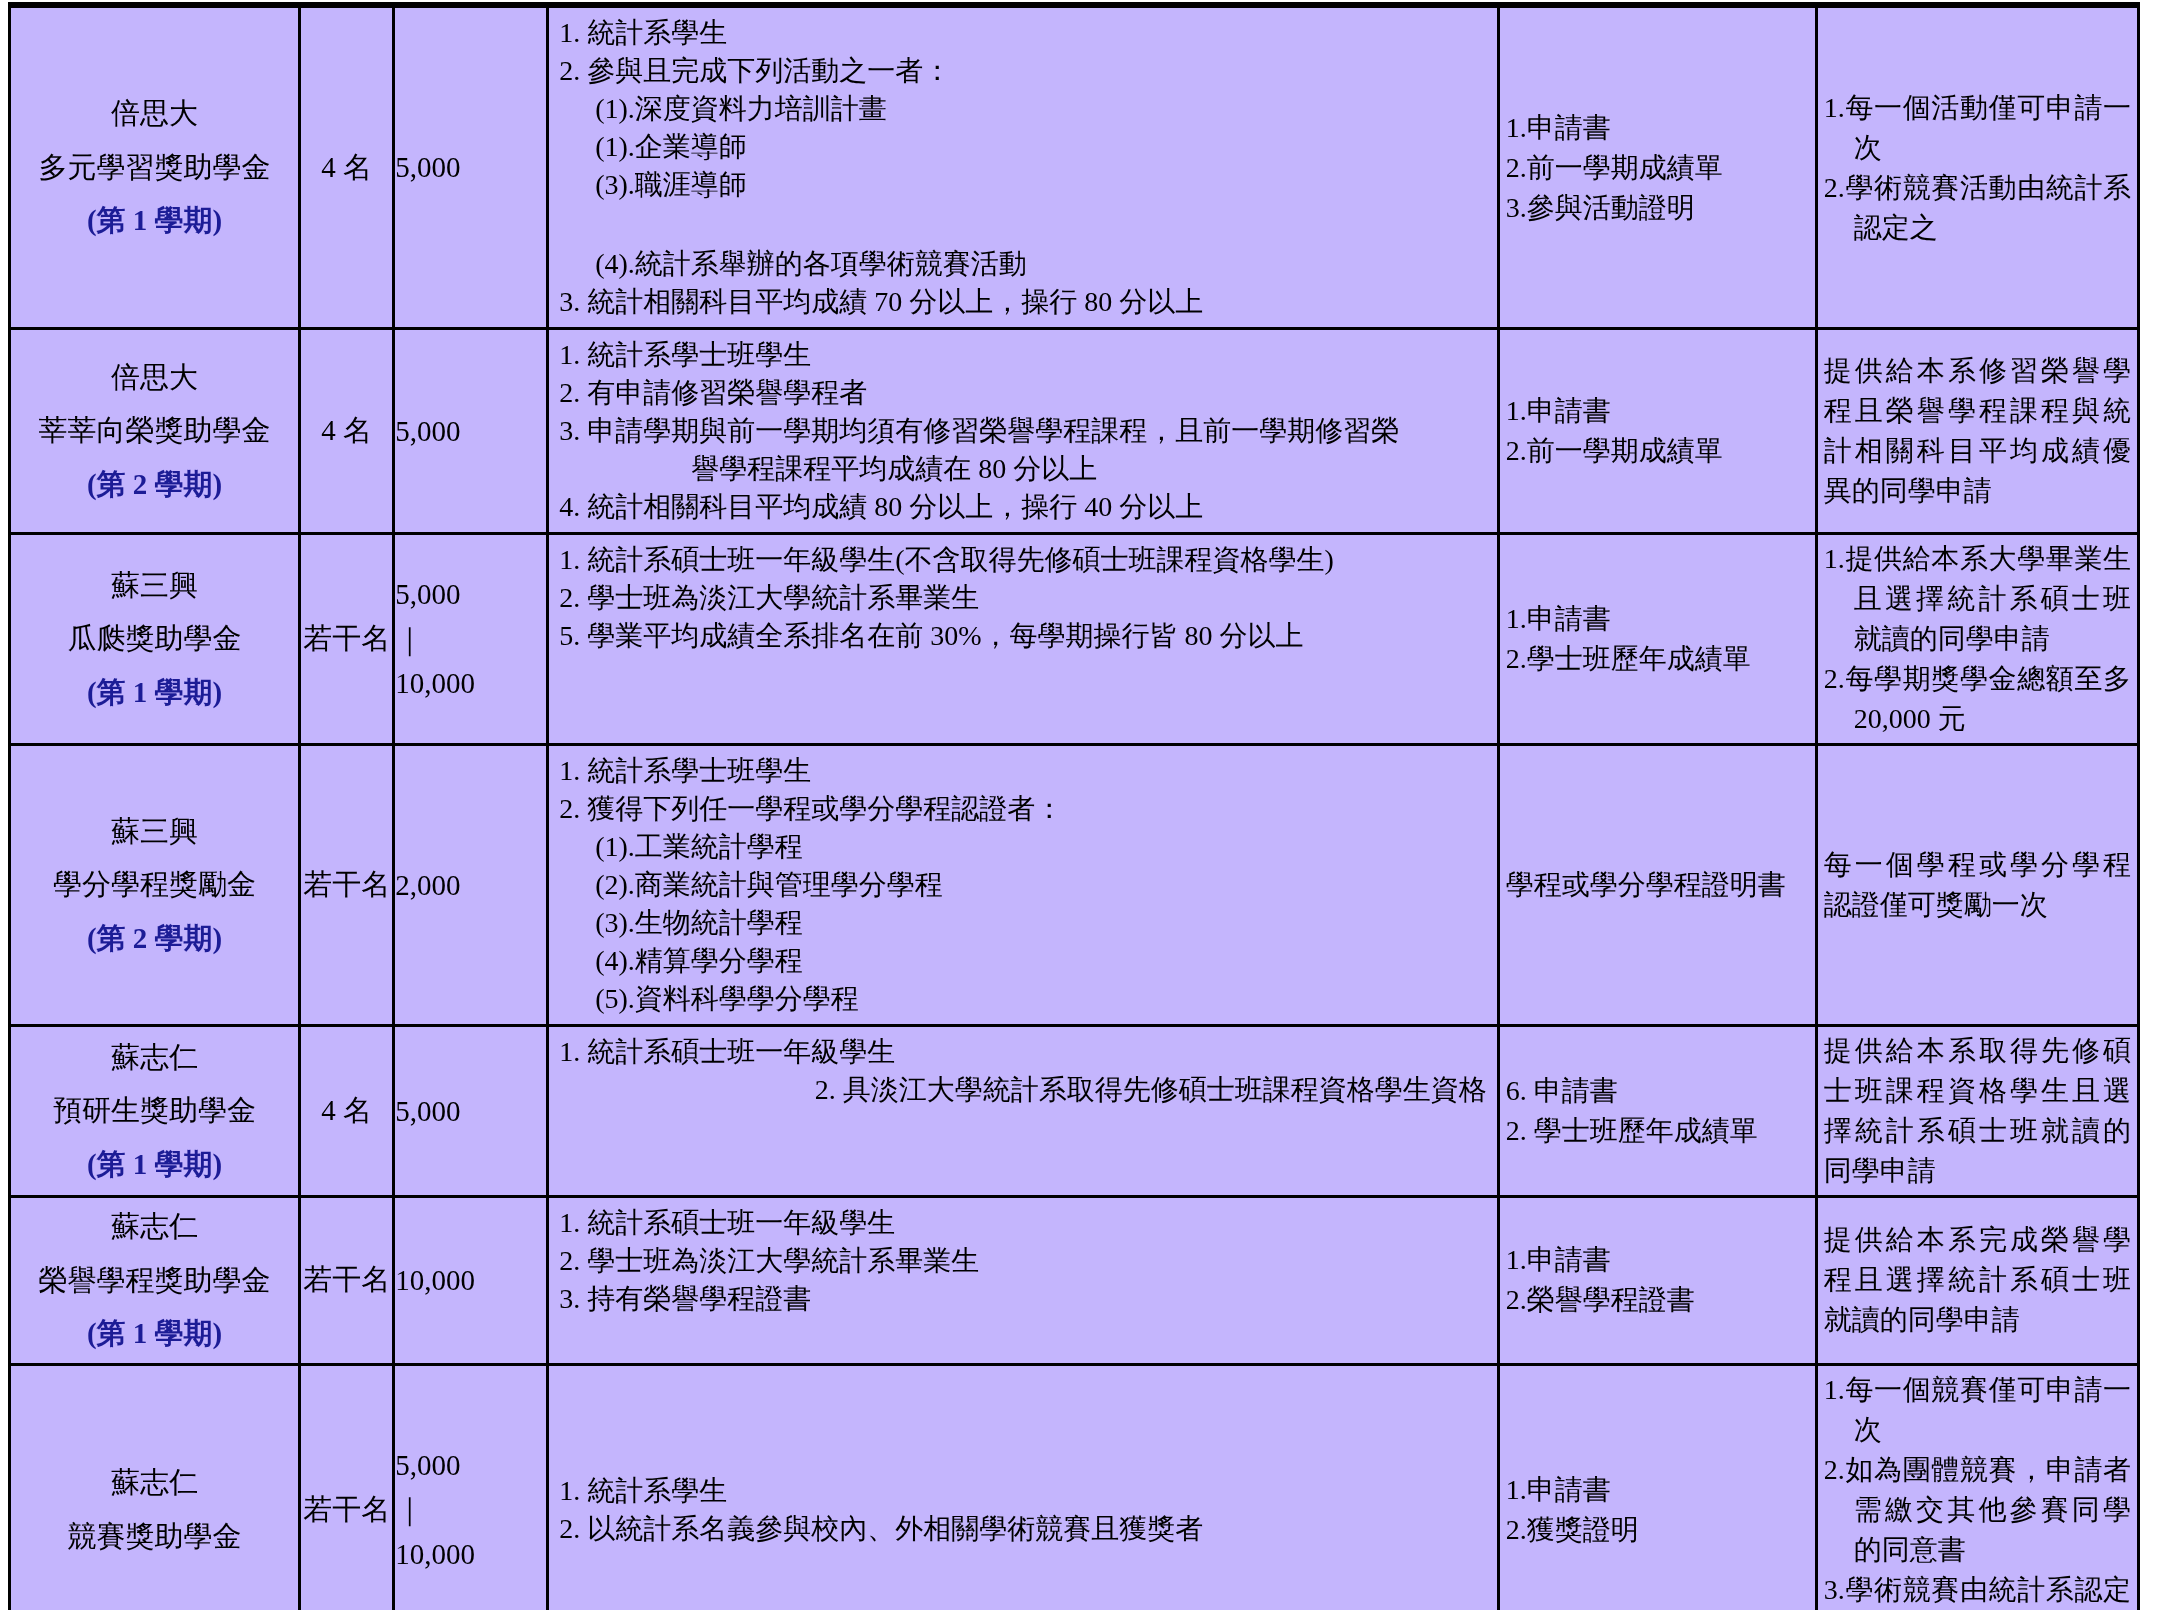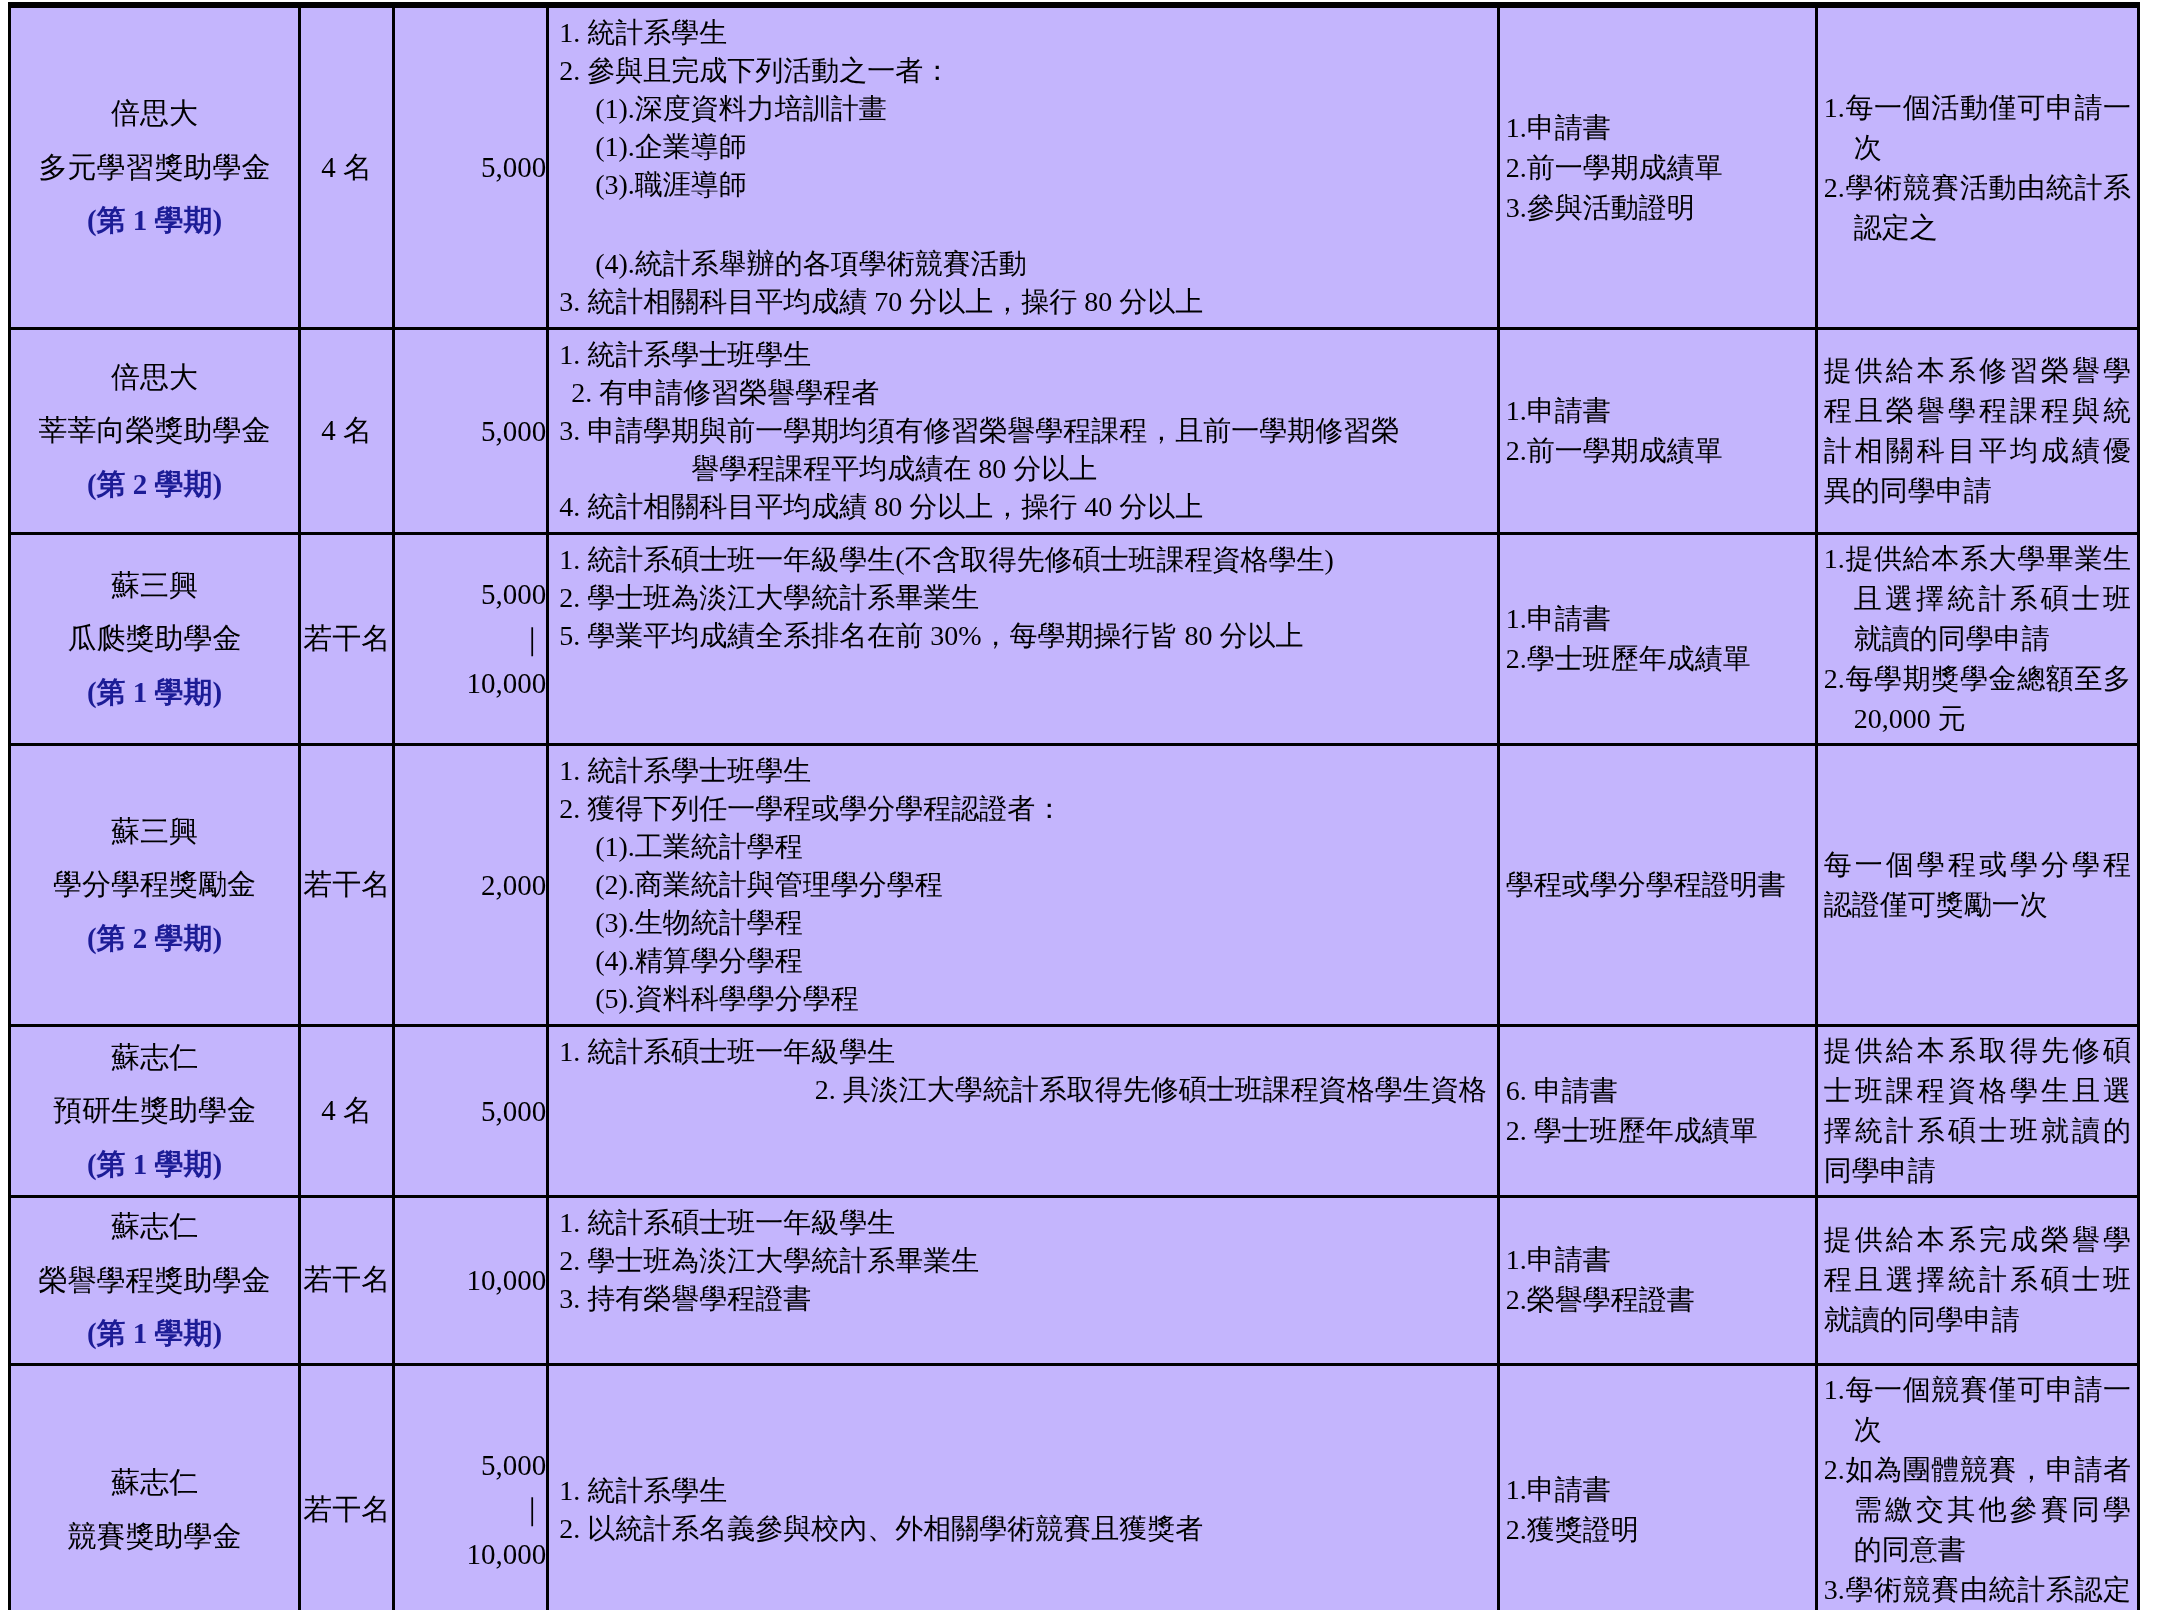--- a/index.html
+++ b/index.html
@@ -16,21 +16,21 @@
     border-collapse:collapse;table-layout:fixed;
     margin:2px 0 0 8px;width:2132px;
     border:3px solid #000;border-top-width:6px;border-bottom-width:5px;
   }
   table.sch td{
     border:3px solid #000;overflow:hidden;background:#c4b5fd;
   }
   td.name-cell{text-align:center;vertical-align:middle;font-size:29px;line-height:1.85;padding:2px;}
   .semester{color:var(--semester-blue);font-weight:bold;}
   td.quota-cell{text-align:center;vertical-align:middle;font-size:29px;padding:0;}
-  td.amount-cell{text-align:right;vertical-align:middle;font-size:29px;line-height:1.55;padding:0;}
+  td.amount-cell{text-align:left;vertical-align:middle;font-size:29px;line-height:1.55;padding:0;}
   td.criteria-cell{font-size:28px;line-height:38px;padding:6px 10px;}
   .crit-line{white-space:nowrap;}
   td.documents-cell{vertical-align:middle;font-size:28px;line-height:40px;padding:4px 6px;}
   td.notes-cell{vertical-align:middle;font-size:28px;line-height:40px;padding:4px 6px;}
   .note-item{text-align:justify;text-justify:inter-ideograph;padding-left:30px;text-indent:-30px;}
   .note-para{text-align:justify;text-justify:inter-ideograph;margin:0;}
 </style>
 </head>
 <body>
 
@@ -82,21 +82,21 @@
           <div class="semester">(第 2 學期)</div>
         </td>
         <td class="quota-cell">
           <div>4 名</div>
         </td>
         <td class="amount-cell">
           <div>5,000</div>
         </td>
         <td class="criteria-cell" style="vertical-align: top;">
           <div class="crit-line" style="padding-left: 0px;">1. 統計系學士班學生</div>
-          <div class="crit-line" style="padding-left: 0px; margin-left: 12px;">2. 有申請修習榮譽學程者</div>
+          <div class="crit-line" style="padding-left: 0px;">2. 有申請修習榮譽學程者</div>
           <div class="crit-line" style="padding-left: 0px;">3. 申請學期與前一學期均須有修習榮譽學程課程，且前一學期修習榮</div>
           <div class="crit-line" style="padding-left: 132px;">譽學程課程平均成績在 80 分以上</div>
           <div class="crit-line" style="padding-left: 0px;">4. 統計相關科目平均成績 80 分以上，操行 40 分以上</div>
         </td>
         <td class="documents-cell">
           <div class="doc-line">1.申請書</div>
           <div class="doc-line">2.前一學期成績單</div>
         </td>
         <td class="notes-cell">
           <p class="note-para">提供給本系修習榮譽學程且榮譽學程課程與統計相關科目平均成績優異的同學申請</p>

